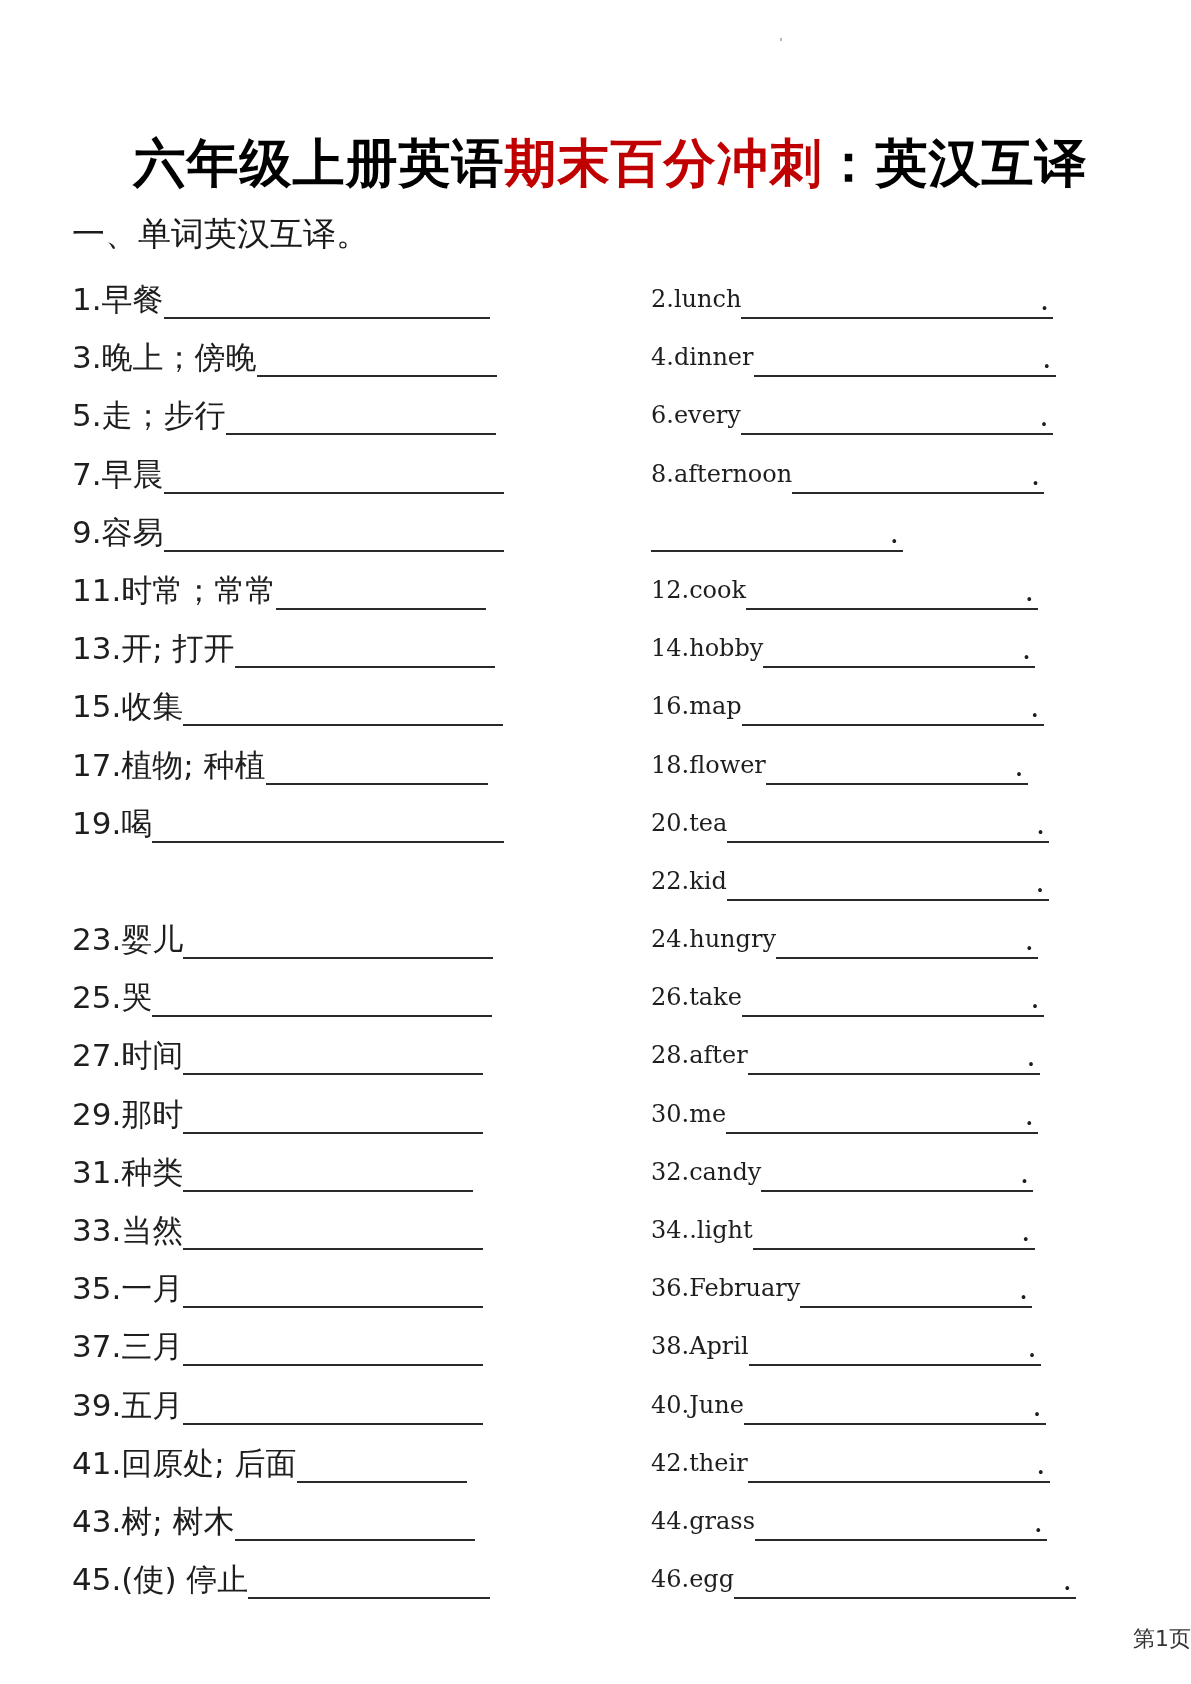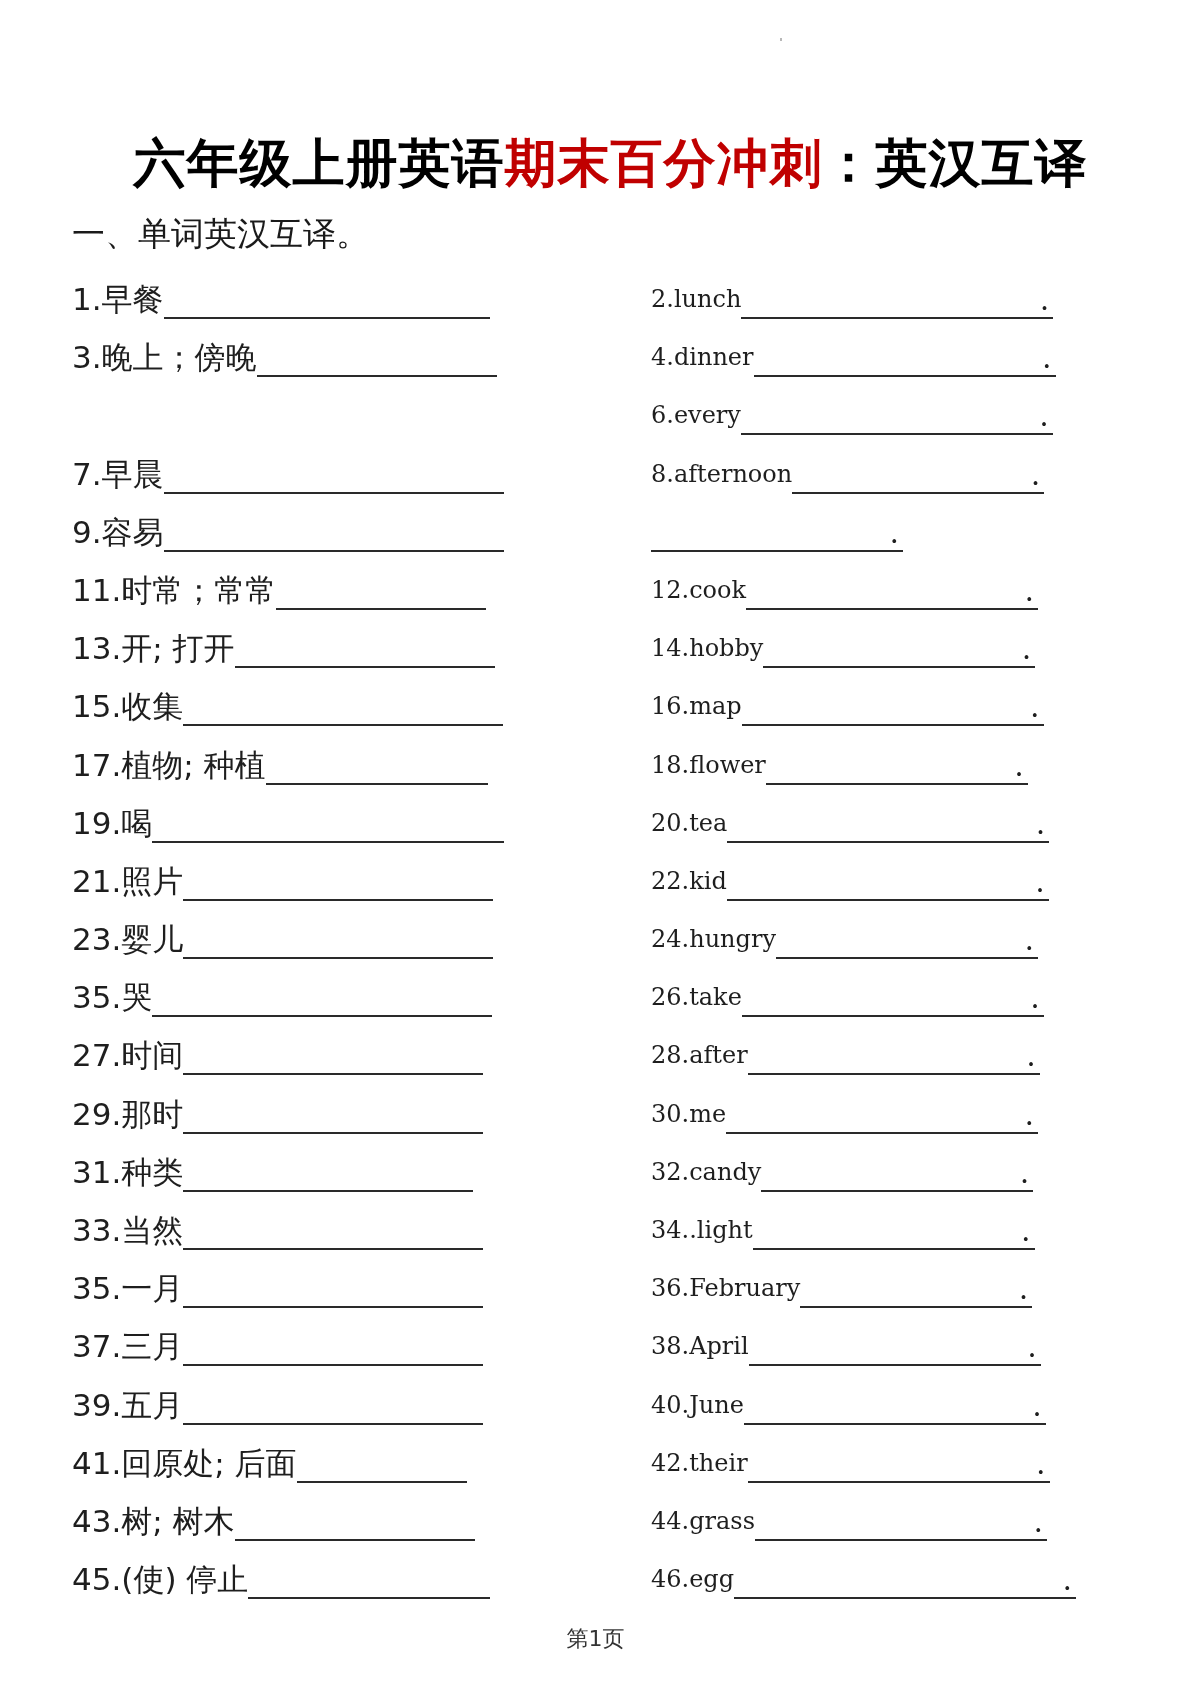--- a/index.html
+++ b/index.html
@@ -97,21 +97,21 @@
       font-family: "DejaVu Serif", "Liberation Serif", serif;
       font-size: 30px;
       line-height: 30px;
       color: #1e1e1e;
     }
     .footer {
       position: absolute;
       left: 0;
       top: 1624px;
       width: 1191px;
-      text-align: center;
+      text-align: right;
       font-family: "DejaVu Sans", "Liberation Sans", sans-serif;
       font-size: 22px;
       line-height: 30px;
       color: #333333;
     }
   </style>
 </head>
 <body>
 
 <div class="scan-mark"></div>
@@ -141,20 +141,24 @@
         <span class="blank" style="width: 240px;"></span>
       </div>
       <div class="item right">
         <span class="prompt">4.dinner</span>
         <span class="blank" style="width: 302px;">
           <span class="period">.</span>
         </span>
       </div>
     </div>
     <div class="row">
+      <div class="item left">
+        <span class="prompt">5.走；步行</span>
+        <span class="blank" style="width: 270px;"></span>
+      </div>
       <div class="item right">
         <span class="prompt">6.every</span>
         <span class="blank" style="width: 312px;">
           <span class="period">.</span>
         </span>
       </div>
     </div>
     <div class="row">
       <div class="item left">
         <span class="prompt">7.早晨</span>
@@ -232,24 +236,20 @@
         <span class="blank" style="width: 352px;"></span>
       </div>
       <div class="item right">
         <span class="prompt">20.tea</span>
         <span class="blank" style="width: 322px;">
           <span class="period">.</span>
         </span>
       </div>
     </div>
     <div class="row">
-      <div class="item left">
-        <span class="prompt">21.照片</span>
-        <span class="blank" style="width: 310px;"></span>
-      </div>
       <div class="item right">
         <span class="prompt">22.kid</span>
         <span class="blank" style="width: 322px;">
           <span class="period">.</span>
         </span>
       </div>
     </div>
     <div class="row">
       <div class="item left">
         <span class="prompt">23.婴儿</span>
@@ -257,21 +257,21 @@
       </div>
       <div class="item right">
         <span class="prompt">24.hungry</span>
         <span class="blank" style="width: 262px;">
           <span class="period">.</span>
         </span>
       </div>
     </div>
     <div class="row">
       <div class="item left">
-        <span class="prompt">35.哭</span>
+        <span class="prompt">25.哭</span>
         <span class="blank" style="width: 340px;"></span>
       </div>
       <div class="item right">
         <span class="prompt">26.take</span>
         <span class="blank" style="width: 302px;">
           <span class="period">.</span>
         </span>
       </div>
     </div>
     <div class="row">

